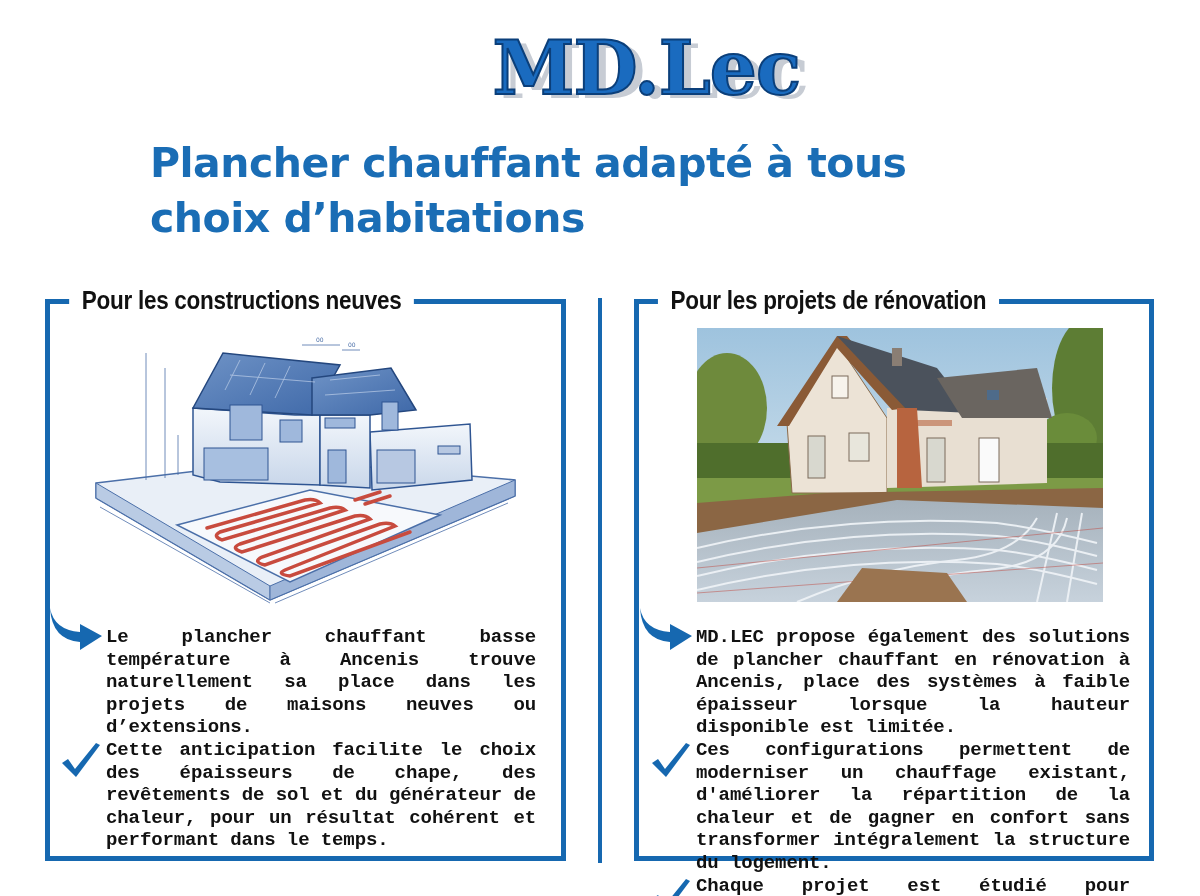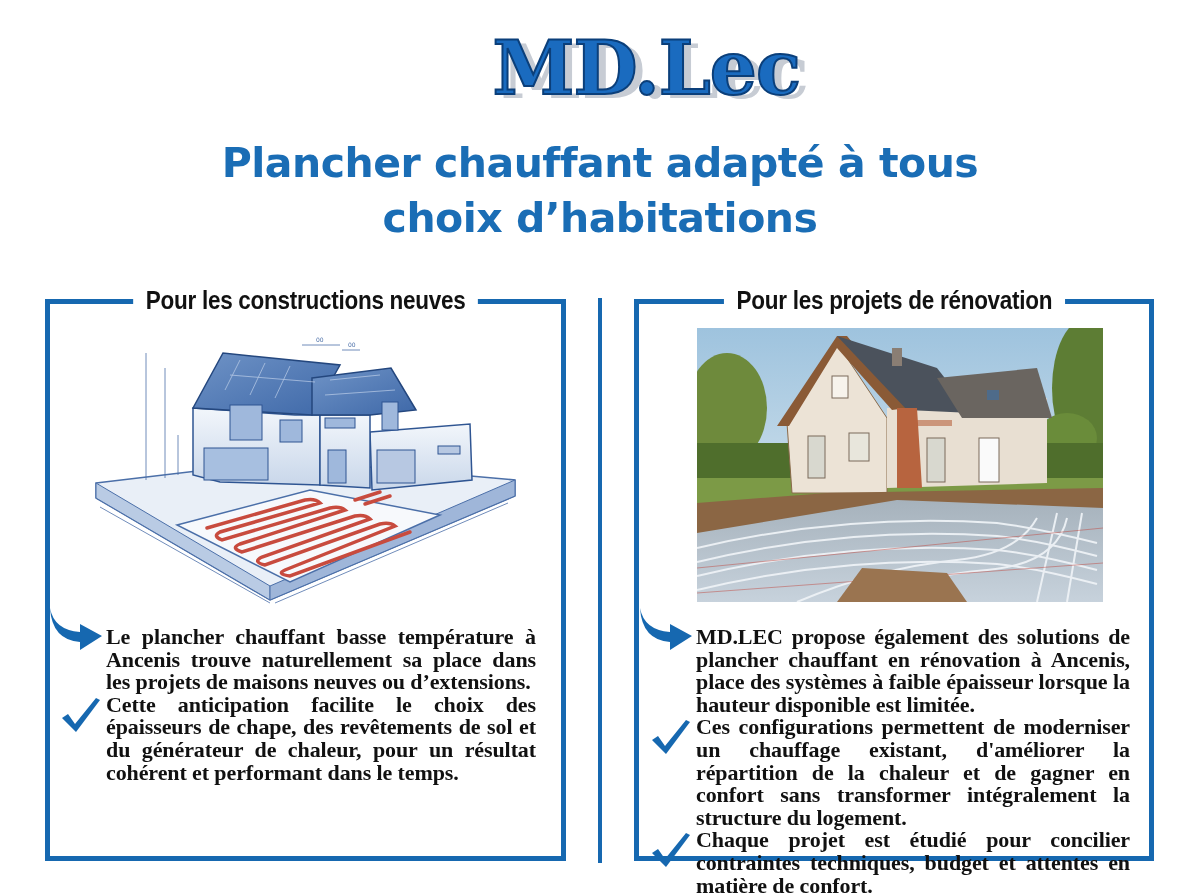--- a/index.html
+++ b/index.html
@@ -15,51 +15,51 @@
     -webkit-text-stroke: 2px #0b3f7a;
   }
   .logo-shadow {
     position: absolute; left: 8px; right: -8px; top: 4px;
     font-family: "DejaVu Serif", serif; font-weight: bold; font-size: 74px; letter-spacing: -1px;
     line-height: 80px; color: #c7ccd4;
   }
 
   
   .headline {
-    position: absolute; left: 150px; top: 136px; width: 900px; text-align: center;
+    position: absolute; left: 150px; top: 136px; width: 900px; 
     font-family: "DejaVu Sans", sans-serif; font-weight: bold; color: #1a6db5;
     font-size: 41px; line-height: 55px; letter-spacing: -0.5px;
   }
 
   
   .panel { position: absolute; top: 299px; height: 562px; border: 5px solid #1668b0; }
   .panel.left { left: 45px; width: 521px; }
   .panel.right { left: 634px; width: 520px; }
   .panel-title {
-    position: absolute; top: -22px; left: 0; right: 0; text-align: center;
+    position: absolute; top: -22px; left: 0; right: 0; text-align: left;
   }
   .panel-title span {
     display: inline-block; background: #fff; padding: 0 14px;
     font-family: "Liberation Sans", sans-serif; font-weight: bold; font-size: 25px; line-height: 36px;
     color: #111; letter-spacing: -0.3px; transform: scaleX(0.9);
   }
   .divider { position: absolute; left: 598px; top: 298px; width: 4px; height: 565px; background: #1668b0; }
 
   
   .illus { position: absolute; }
   .illus.left { left: 80px; top: 320px; width: 470px; height: 300px; }
   .illus.right { left: 697px; top: 328px; width: 406px; height: 274px; overflow: hidden; }
 
   
   .bullets { position: absolute; }
   .bullets.left { left: 106px; top: 626px; width: 430px; }
   .bullets.right { left: 696px; top: 626px; width: 434px; }
   .bullet {
     position: relative;
-    font-family: Liberation Serif, serif; font-weight: bold; font-size: 22px; line-height: 22.6px;
+    font-family: Liberation Mono, monospace; font-weight: bold; font-size: 19px; line-height: 22.6px;
     text-align: justify; color: #111; letter-spacing: -0.1px;
   }
   .bullet .icon { position: absolute; left: -46px; top: 2px; width: 40px; height: 36px; }
   .bullet .icon.arrow { left: -58px; top: -18px; width: 56px; height: 44px; }
 </style>
 </head>
 <body>
 
 <div class="logo">
   <div class="logo-shadow">MD.Lec</div>

